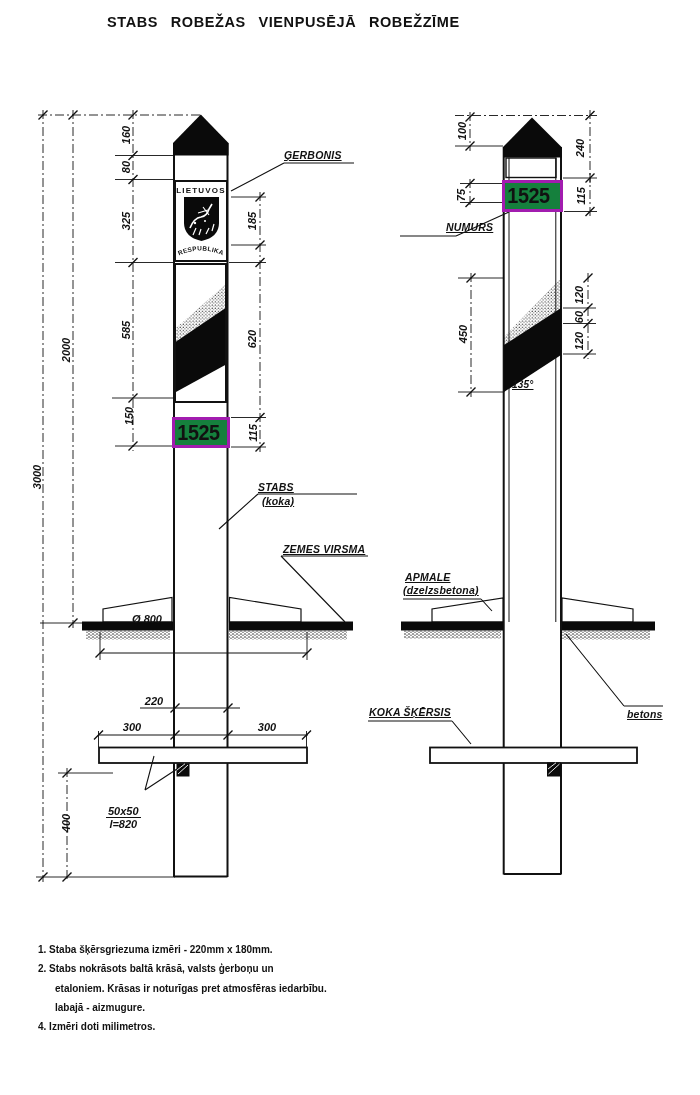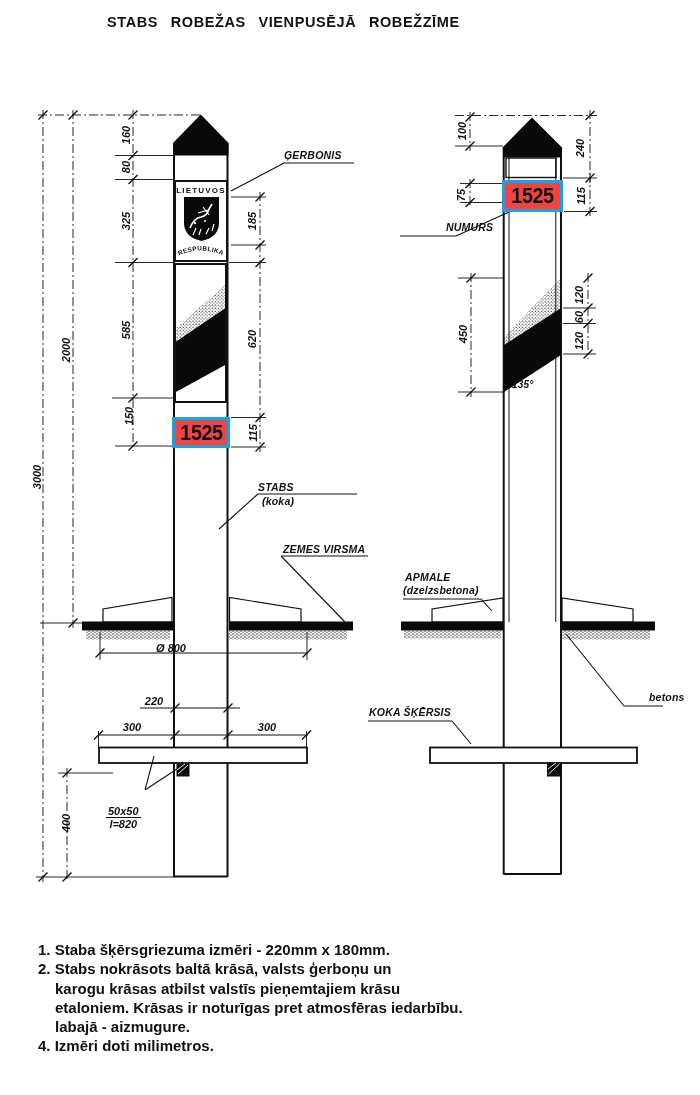--- a/index.html
+++ b/index.html
@@ -8,34 +8,34 @@
   .sheet svg.linework{position:absolute;left:0;top:0;}
   .abs{position:absolute;}
   .title{position:absolute;left:107px;top:14px;font-size:14.5px;font-weight:700;
          letter-spacing:.6px;word-spacing:8px;white-space:nowrap;}
   
   .dv{position:absolute;font:italic 700 11px "Liberation Sans",sans-serif;white-space:nowrap;
       transform:translate(-50%,-50%) rotate(-90deg);}
   .dh{position:absolute;font:italic 700 11px "Liberation Sans",sans-serif;white-space:nowrap;
       transform:translate(-50%,-50%);}
   .lab{position:absolute;font:italic 700 10.5px "Liberation Sans",sans-serif;
-       letter-spacing:.2px;white-space:nowrap;}
+       letter-spacing:.2px;white-space:nowrap;text-decoration:underline;}
   
   .panel{position:absolute;box-sizing:border-box;border:2.5px solid #111;background:#fff;}
-  .numpanel{position:absolute;box-sizing:border-box;border:3px solid #0ea5e9;background:#ef4444;
-            display:flex;align-items:center;justify-content:center;}
+  .numpanel{position:absolute;box-sizing:border-box;border:3px solid #a21caf;background:#15803d;
+            display:flex;align-items:center;}
   .numpanel span{font-weight:700;font-size:22px;letter-spacing:-.5px;transform:scaleX(.9);}
   .lietuvos{position:absolute;left:0;top:4px;width:100%;text-align:center;
             font-size:8px;font-weight:700;letter-spacing:1.2px;}
   .frac{position:absolute;font:italic 700 11px "Liberation Sans",sans-serif;text-align:center;margin-top:28px;}
   .frac .ft{border-bottom:1.5px solid #111;padding:0 2px;}
   
   .notes{position:absolute;left:38px;top:940px;width:450px;}
   .notes .hd{font-size:14.5px;font-weight:700;margin-bottom:6px;}
-  .notes .ln{font-size:15px;font-weight:700;line-height:19.3px;white-space:nowrap;}
+  .notes .ln{font-size:10px;font-weight:700;line-height:19.3px;white-space:nowrap;}
   .notes .cont{padding-left:17px;}
 </style>
 </head>
 <body>
 
 <div class="sheet">
 
   <svg class="linework" width="700" height="1095" viewBox="0 0 700 1095">
     <defs>
       <pattern id="stip" patternUnits="userSpaceOnUse" width="3.2" height="3.2">
@@ -185,21 +185,21 @@
   <div class="dv" style="left:126px;top:167px;">80</div>
   <div class="dv" style="left:126px;top:221px;">325</div>
   <div class="dv" style="left:126px;top:330px;">585</div>
   <div class="dv" style="left:129px;top:416px;">150</div>
   <div class="dv" style="left:66px;top:350px;">2000</div>
   <div class="dv" style="left:37px;top:477px;">3000</div>
   <div class="dv" style="left:252px;top:221px;">185</div>
   <div class="dv" style="left:252px;top:339px;">620</div>
   <div class="dv" style="left:253px;top:433px;">115</div>
   <div class="dv" style="left:66px;top:823px;">400</div>
-  <div class="dh" style="left:147px;top:648px;margin-left:24px;">Ø 800</div>
+  <div class="dh" style="left:147px;top:619px;">Ø 800</div>
   <div class="dh" style="left:154px;top:701px;">220</div>
   <div class="dh" style="left:132px;top:727px;">300</div>
   <div class="dh" style="left:267px;top:727px;">300</div>
 
   <div class="frac" style="left:106px;top:777px;">
     <div class="ft">50x50</div>
     <div>l=820</div>
   </div>
 
   <div class="dv" style="left:462px;top:131px;">100</div>
@@ -212,25 +212,24 @@
   <div class="dv" style="left:463px;top:334px;">450</div>
   <div class="lab" style="left:512px;top:379px;font-size:10px;">135°</div>
 
   <div class="lab" style="left:284px;top:149px;">ĢERBONIS</div>
   <div class="lab" style="left:258px;top:481px;">STABS</div>
   <div class="lab" style="left:262px;top:495px;">(koka)</div>
   <div class="lab" style="left:283px;top:543px;">ZEMES VIRSMA</div>
   <div class="lab" style="left:402px;top:221px;margin-left:44px;">NUMURS</div>
   <div class="lab" style="left:405px;top:571px;">APMALE</div>
   <div class="lab" style="left:403px;top:584px;">(dzelzsbetona)</div>
-  <div class="lab" style="left:627px;top:691px;margin-left:22px;">betons</div>
+  <div class="lab" style="left:627px;top:708px;">betons</div>
   <div class="lab" style="left:369px;top:706px;">KOKA ŠĶĒRSIS</div>
 
   <div class="notes">
     <div class="ln">1. Staba šķērsgriezuma izmēri - 220mm x 180mm.</div>
     <div class="ln">2. Stabs nokrāsots baltā krāsā, valsts ģerboņu un</div>
-    <div class="ln cont">karogu krāsas atbilst valstīs pieņemtajiem krāsu</div>
     <div class="ln cont">etaloniem. Krāsas ir noturīgas pret atmosfēras iedarbību.</div>
     <div class="ln cont">labajā - aizmugure.</div>
     <div class="ln">4. Izmēri doti milimetros.</div>
   </div>
 
 </div>
 
 </body></html>

